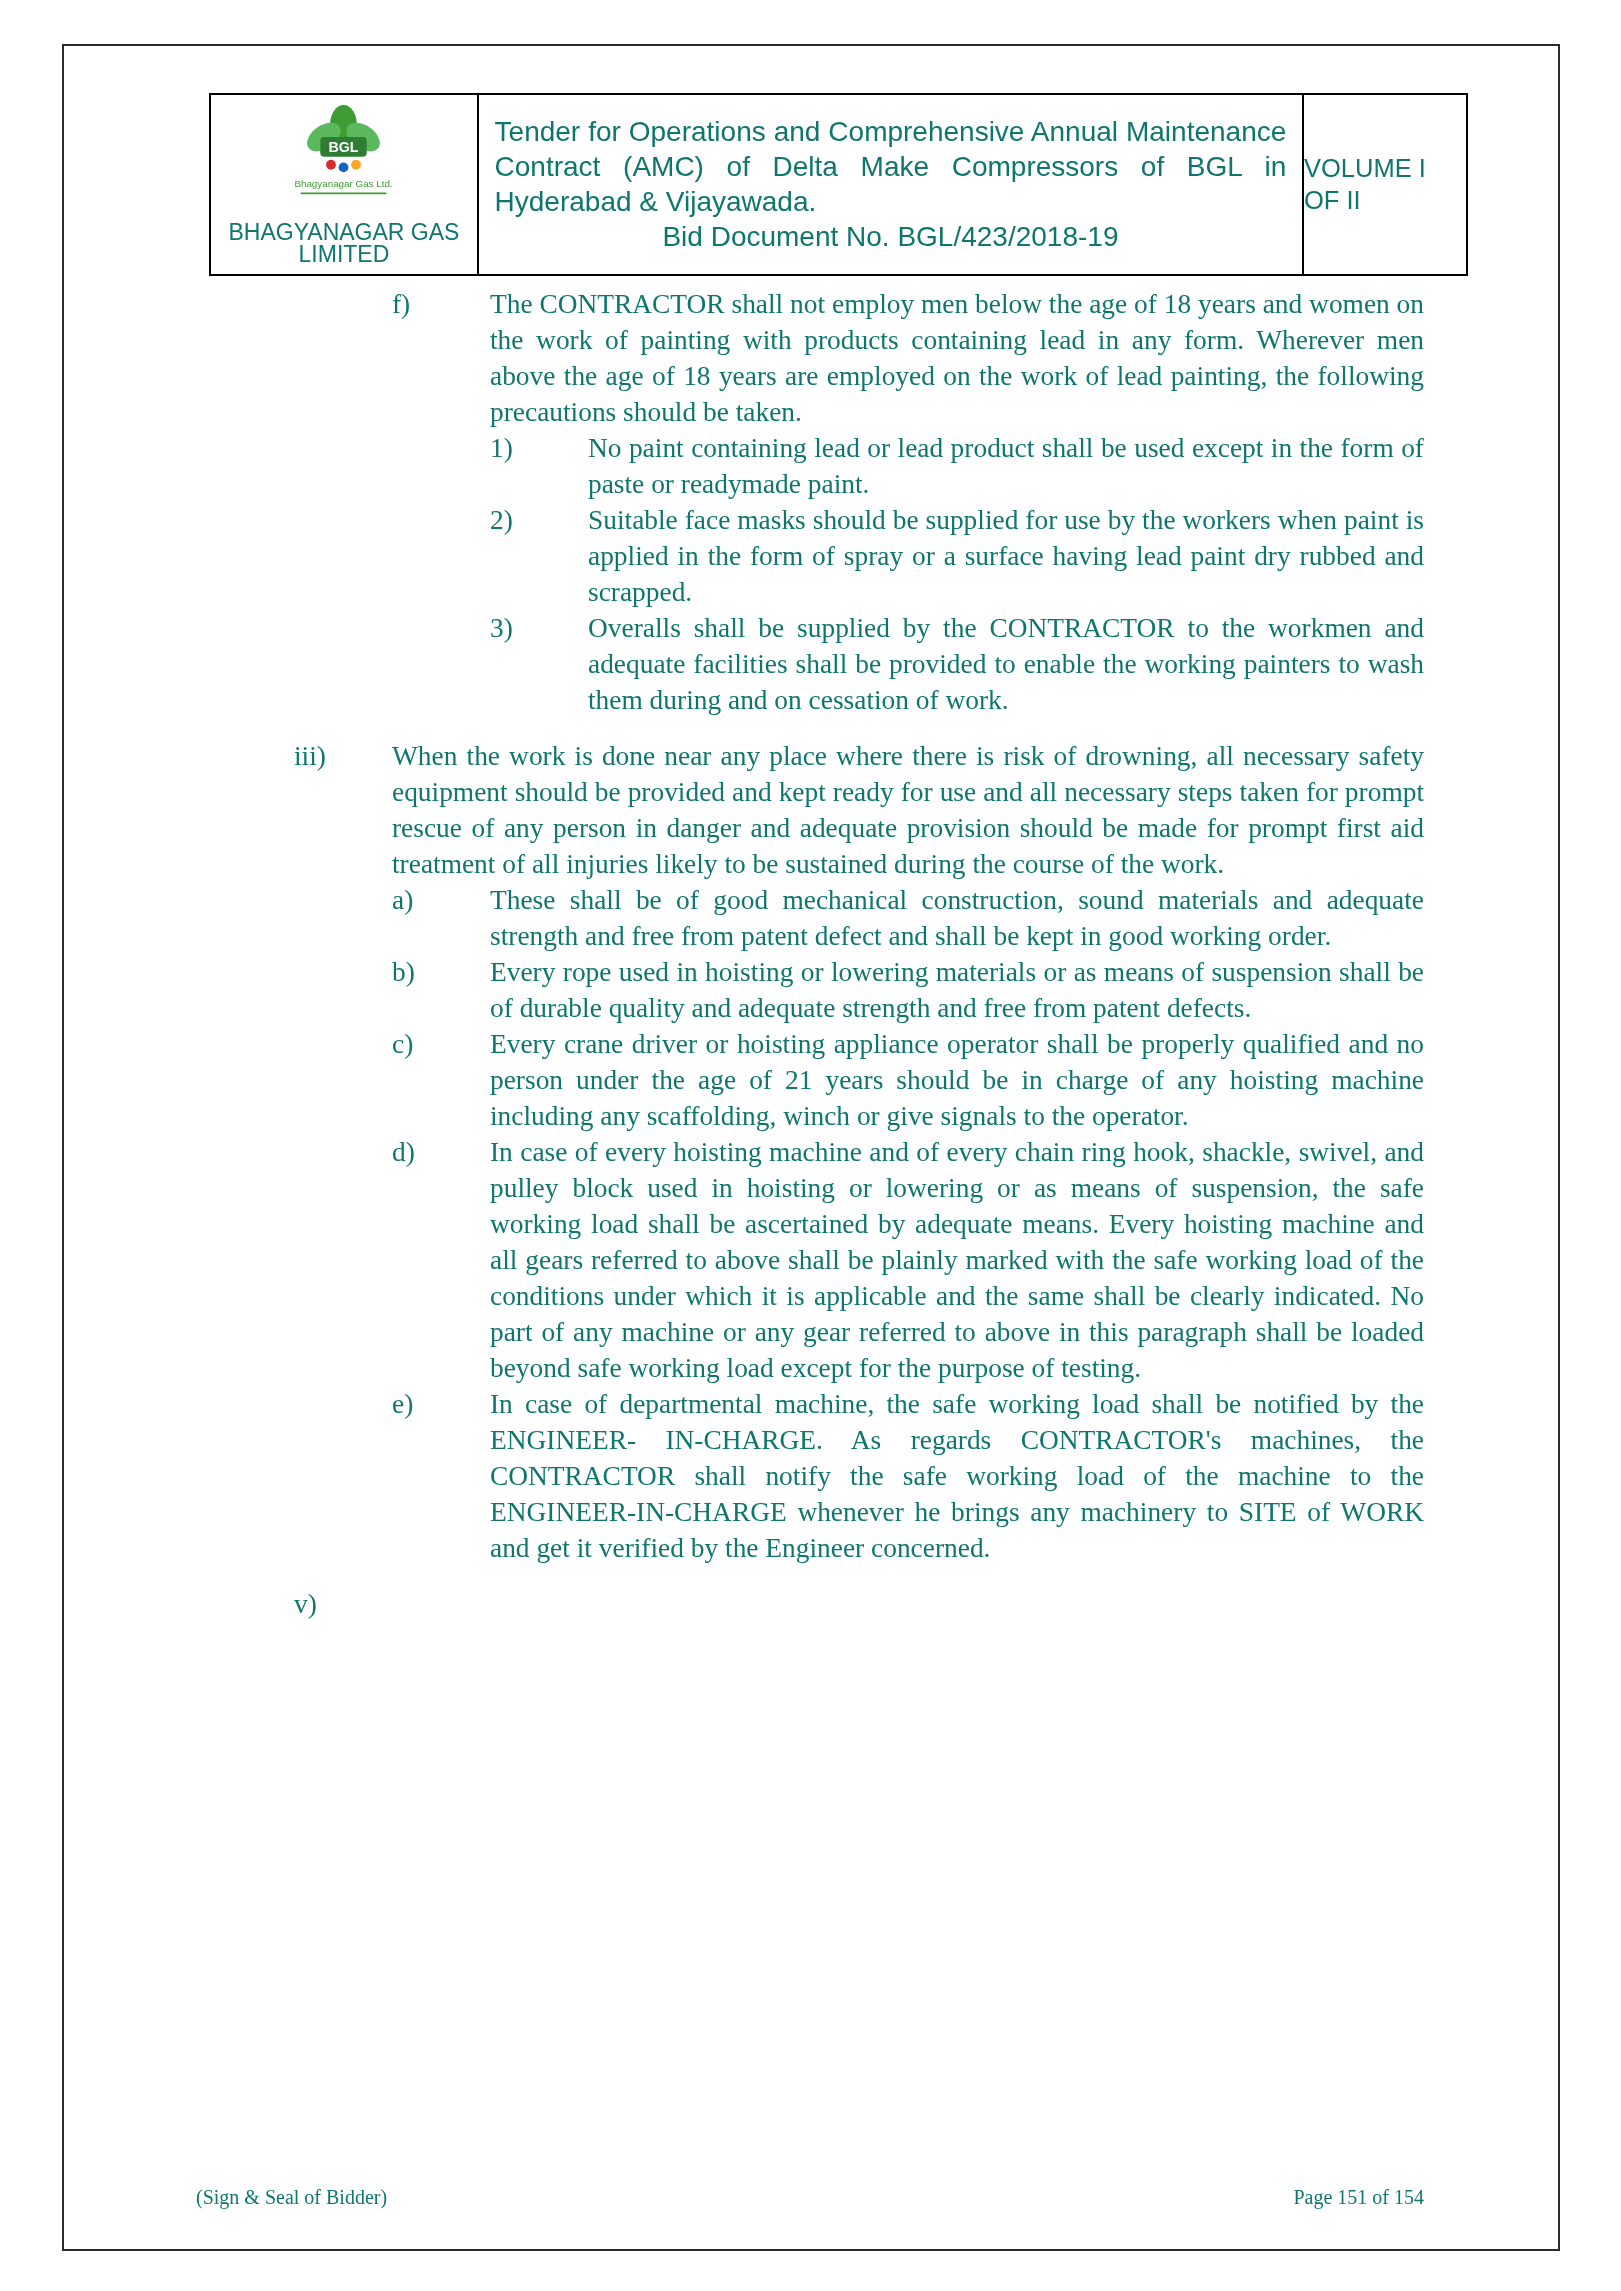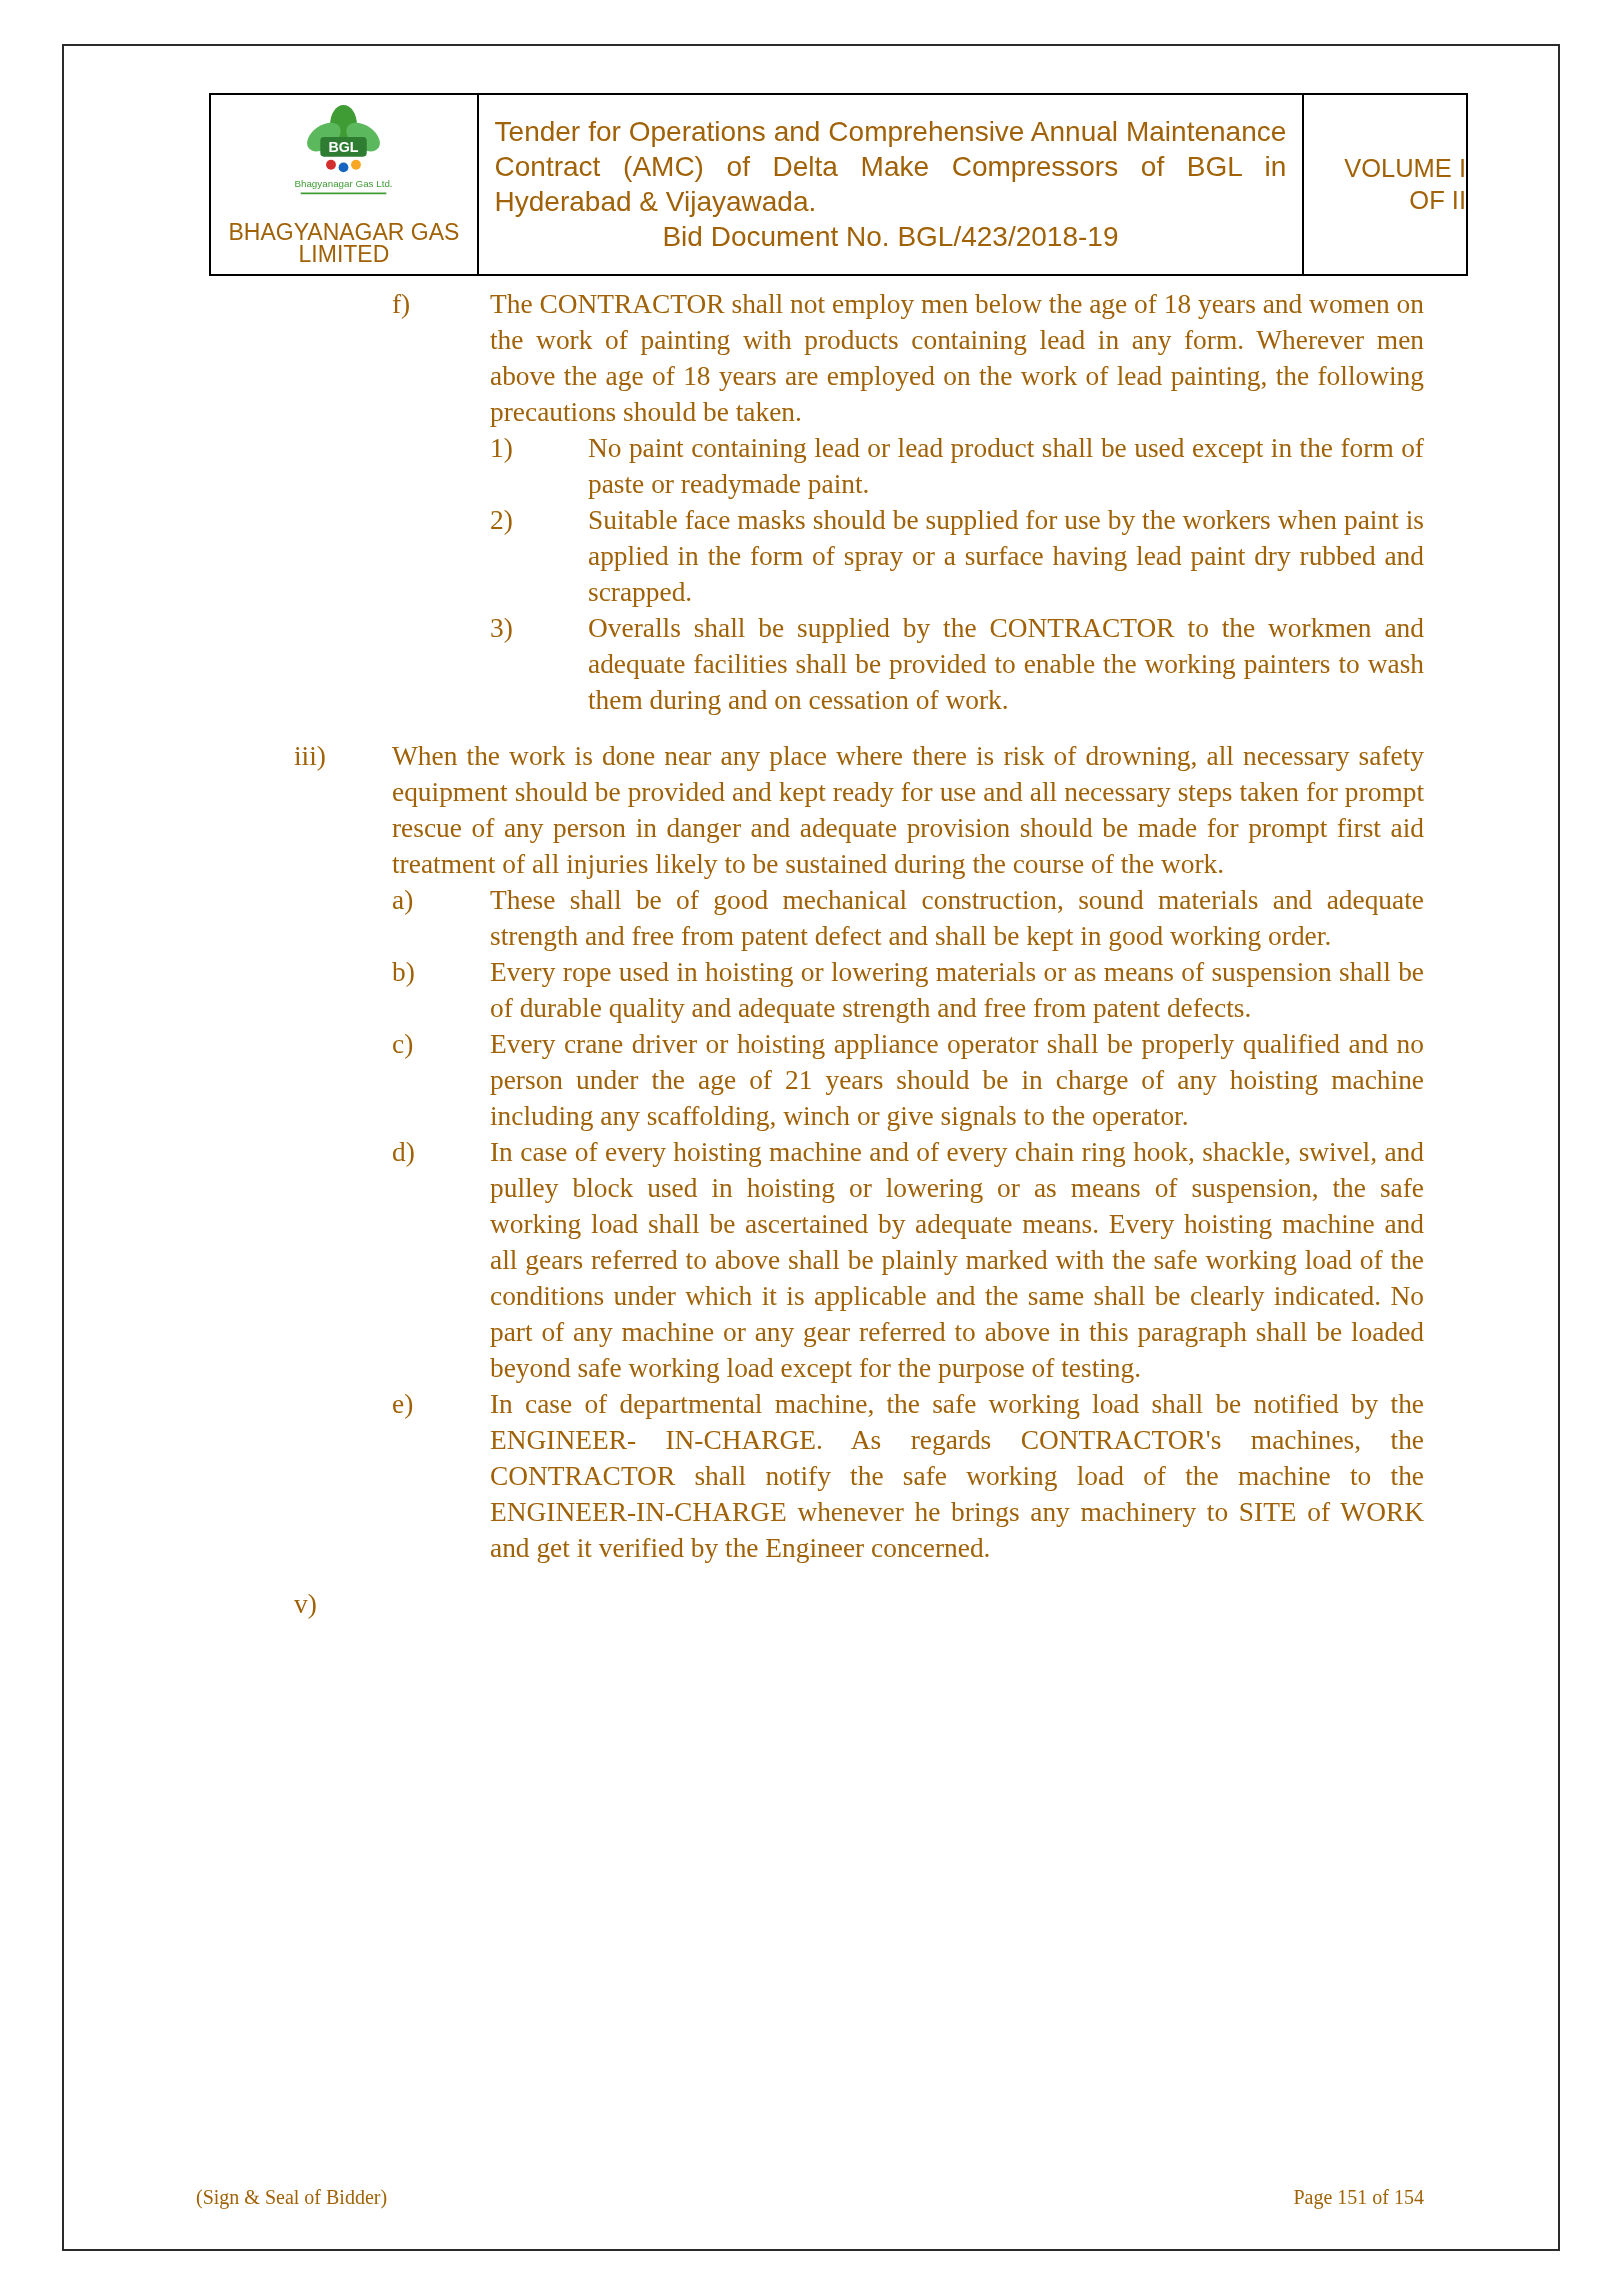--- a/index.html
+++ b/index.html
@@ -2,21 +2,21 @@
 <html><head>
 <meta charset="utf-8">
 <style>
   * { margin: 0; padding: 0; box-sizing: border-box; }
   html, body { background: #ffffff; }
   .page {
     position: relative;
     width: 1621px;
     height: 2292px;
     background: #ffffff;
-    color: #a16207;
+    color: #0f766e;
     font-family: "Liberation Serif", serif;
     overflow: hidden;
   }
   .frame {
     position: absolute;
     left: 62px;
     top: 44px;
     width: 1498px;
     height: 2207px;
     border: 2px solid #2b2b2b;
@@ -51,21 +51,21 @@
     width: 810px;
     padding: 5.9px 15.7px;
     font-family: "Liberation Sans", sans-serif;
     font-size: 28px;
     line-height: 35px;
   }
   .title-main { text-align: justify; }
   .title-bid  { text-align: center; }
   .cell-volume {
     width: 161px;
-    text-align: right;
+    text-align: left;
     font-family: "Liberation Sans", sans-serif;
     font-size: 25.5px;
     line-height: 32px;
   }
   
   .doc-body {
     position: absolute;
     left: 196px;
     top: 286px;
     width: 1228px;

